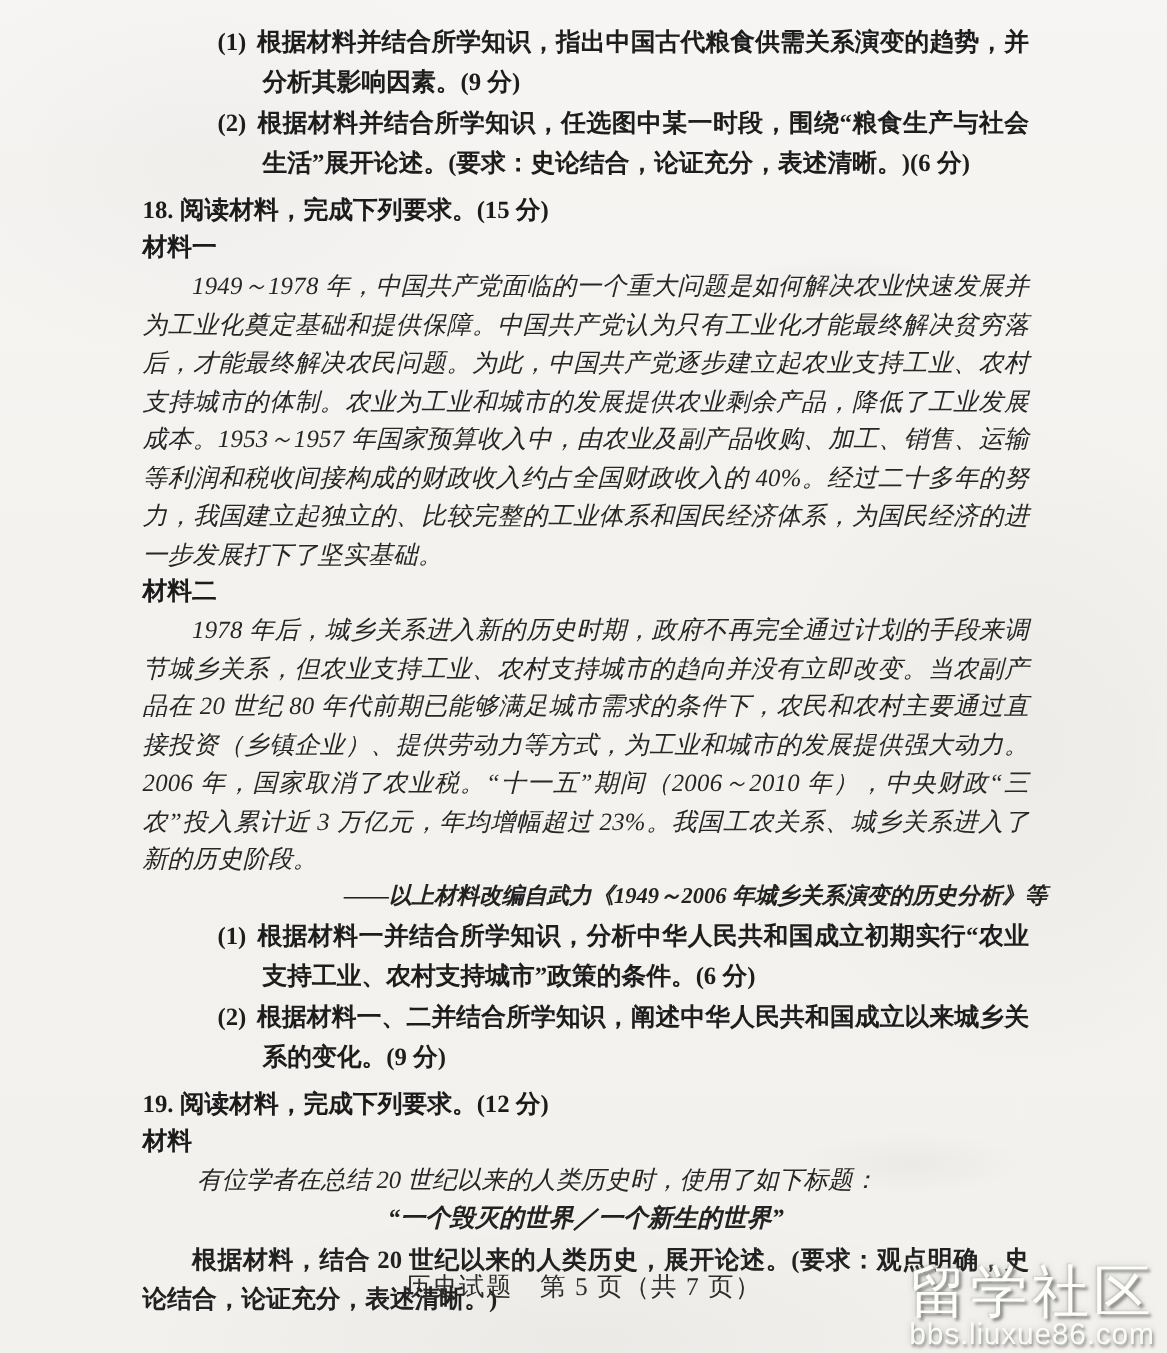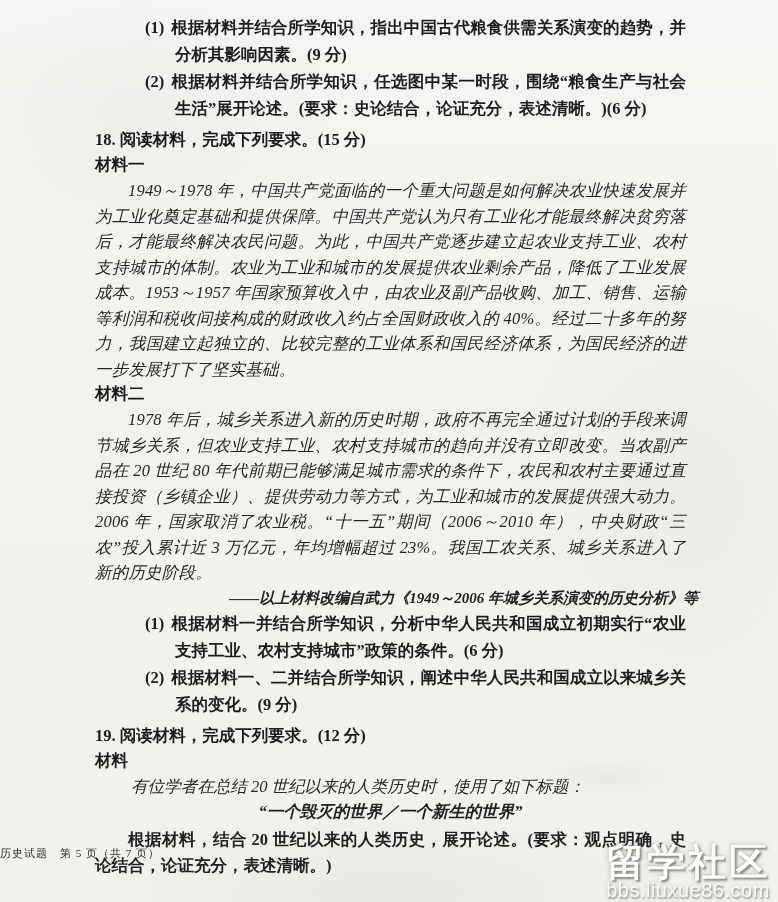--- a/index.html
+++ b/index.html
@@ -105,36 +105,37 @@
     text-align: justify;
     font-weight: 600;
     color: #212121;
   }
 
   .page-footer {
     position: absolute;
     left: 0;
     right: 0;
     top: 846px;
-    font-size: 11px;
+    text-align: center;
+    font-size: 17px;
     letter-spacing: 1px;
     color: #2c2c2c;
   }
 
   .watermark {
     position: absolute;
     right: 8px;
     bottom: 2px;
     text-align: center;
     line-height: 1;
     font-family: "Liberation Sans", "DejaVu Sans", sans-serif;
   }
   .wm-title {
     font-size: 38px;
-    font-weight: 700;
+    font-weight: 400;
     letter-spacing: 3px;
     color: #fdfdfc;
     text-shadow:
       2px 2px 2px rgba(125,125,122,0.85),
       -1px -1px 1px rgba(170,170,167,0.45),
       0 0 6px rgba(150,150,147,0.4);
   }
   .wm-url {
     margin-top: -1px;
     font-size: 20px;

